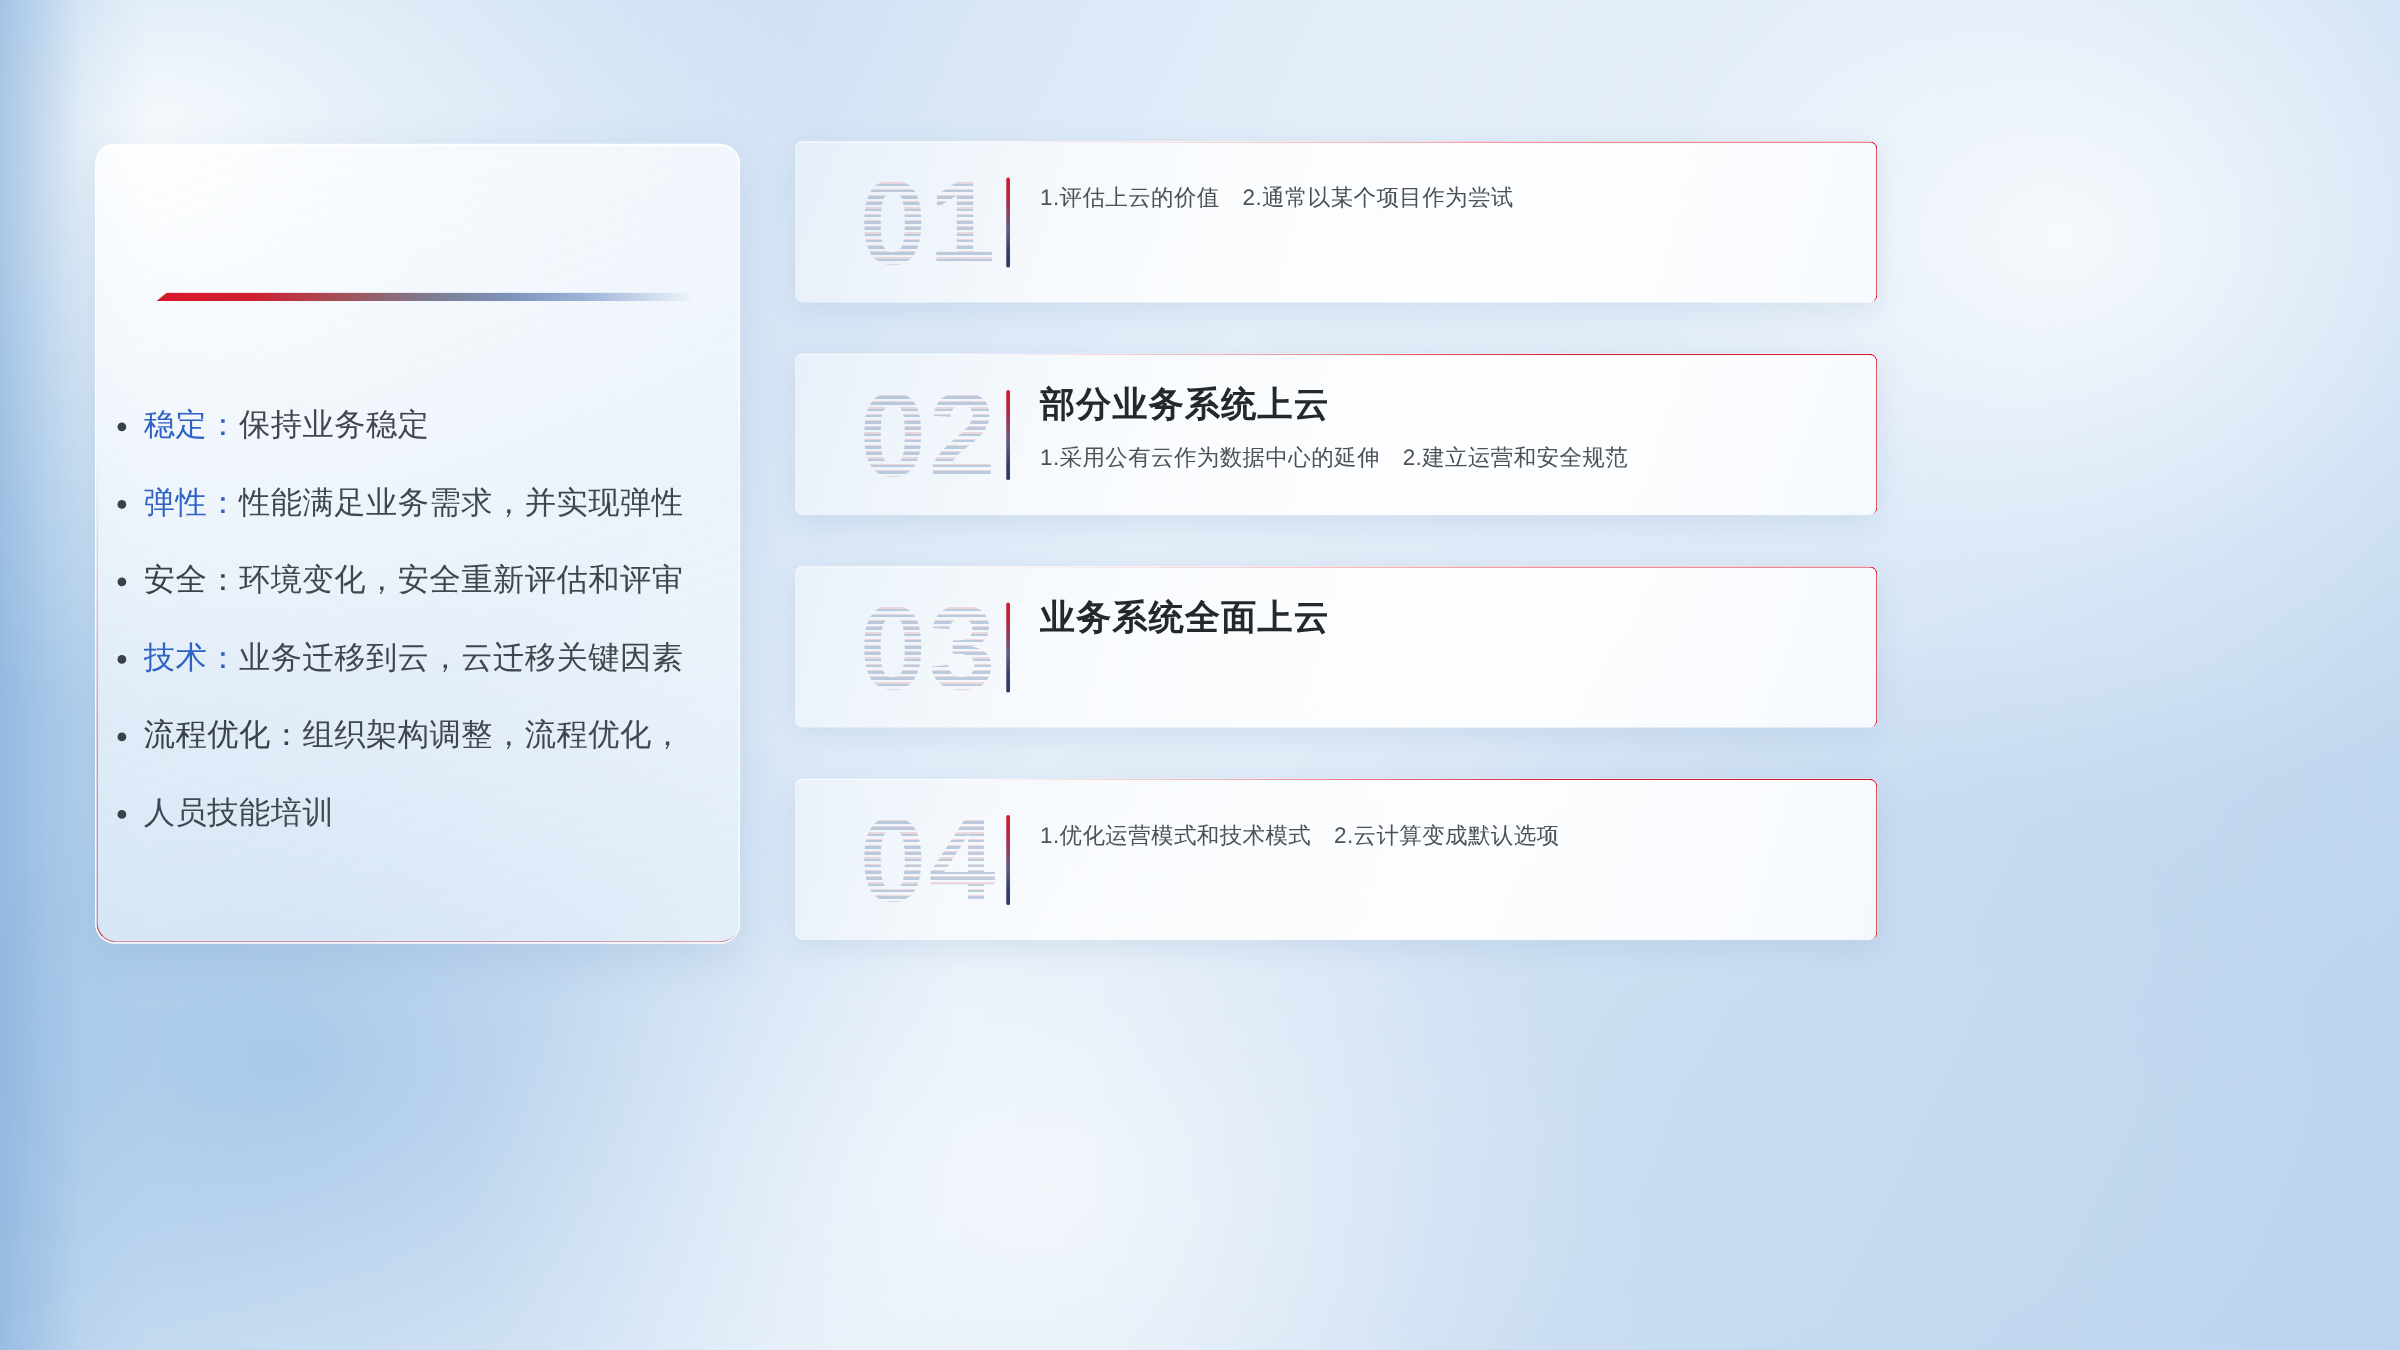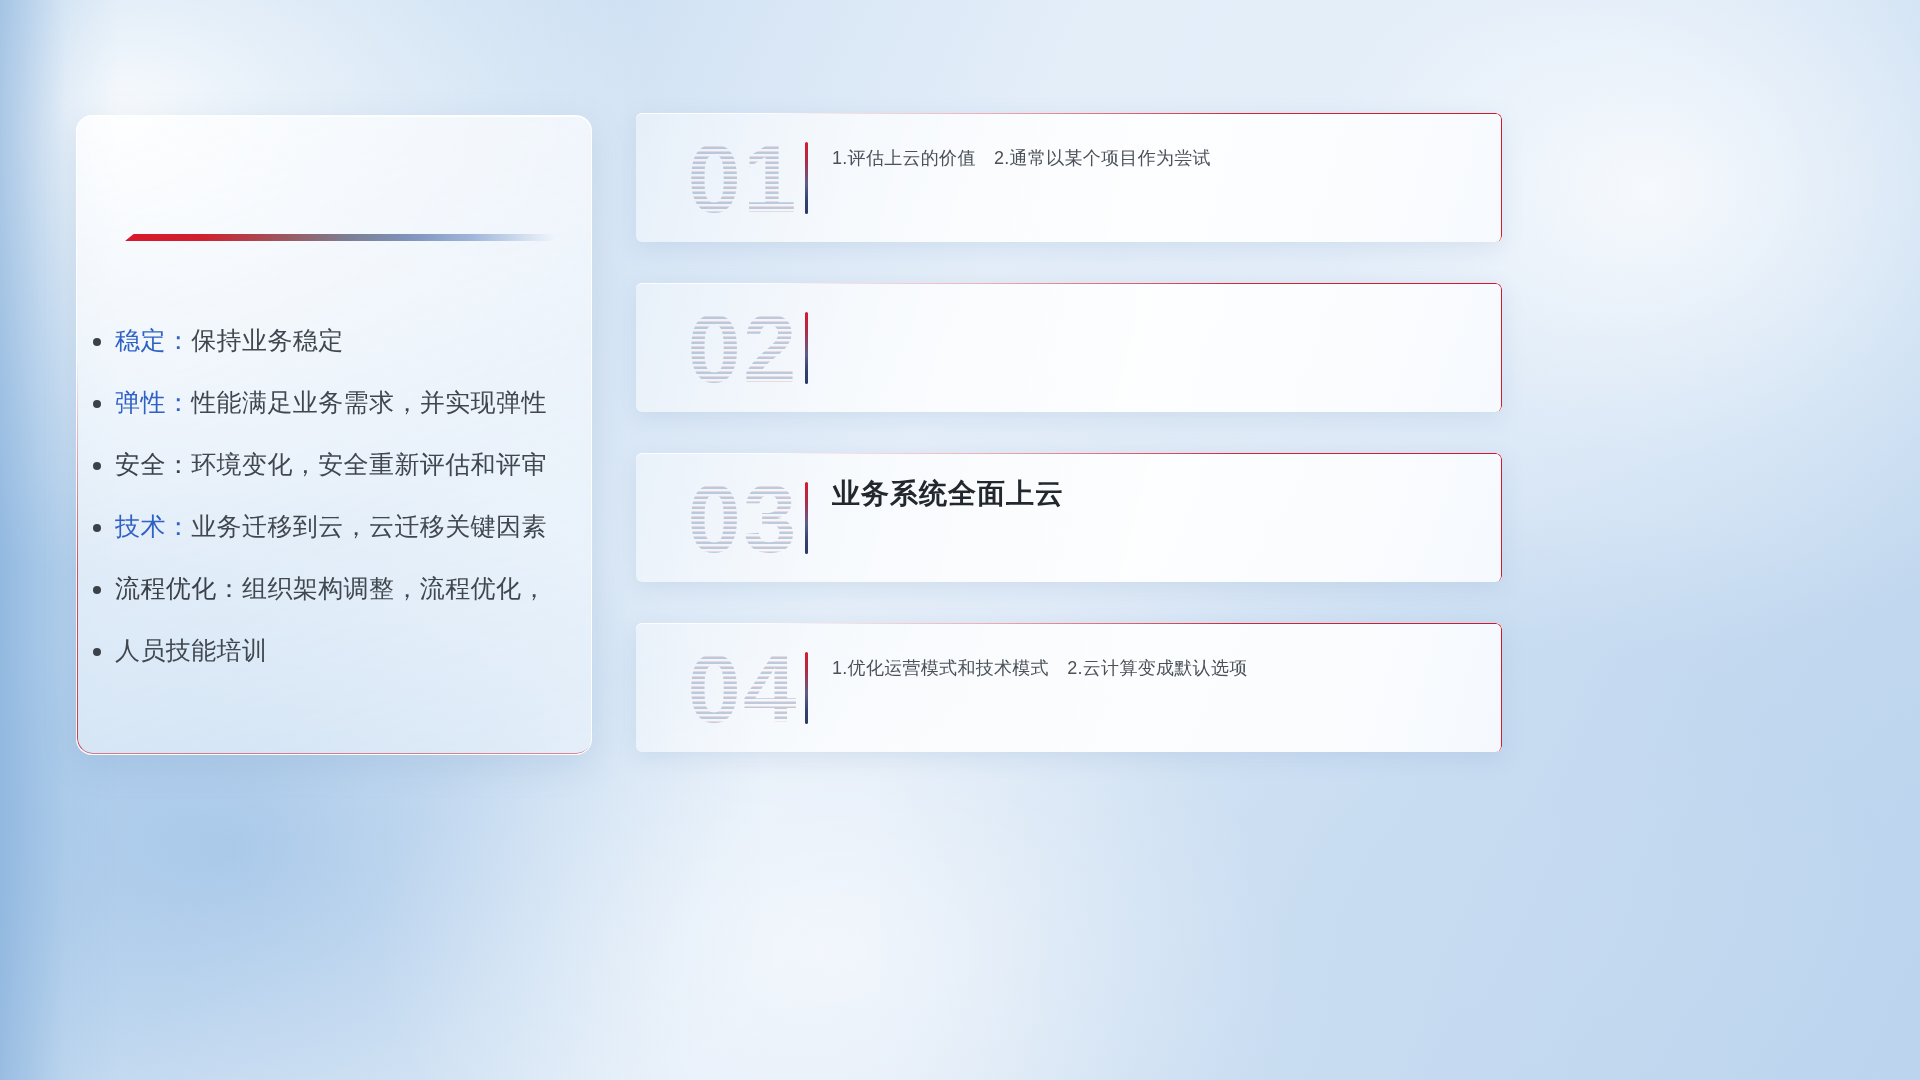--- a/index.html
+++ b/index.html
@@ -262,20 +262,24 @@
       <div class="card-num">01</div>
       <div class="card-divider"></div>
       <div class="card-body">
         <p class="card-desc">1.评估上云的价值　2.通常以某个项目作为尝试</p>
       </div>
     </article>
     <article class="card">
       <div class="card-num-shadow">02</div>
       <div class="card-num">02</div>
       <div class="card-divider"></div>
+      <div class="card-body">
+        <h2 class="card-title">部分业务系统上云</h2>
+        <p class="card-desc">1.采用公有云作为数据中心的延伸　2.建立运营和安全规范</p>
+      </div>
     </article>
     <article class="card">
       <div class="card-num-shadow">03</div>
       <div class="card-num">03</div>
       <div class="card-divider"></div>
       <div class="card-body">
         <h2 class="card-title">业务系统全面上云</h2>
       </div>
     </article>
     <article class="card">

